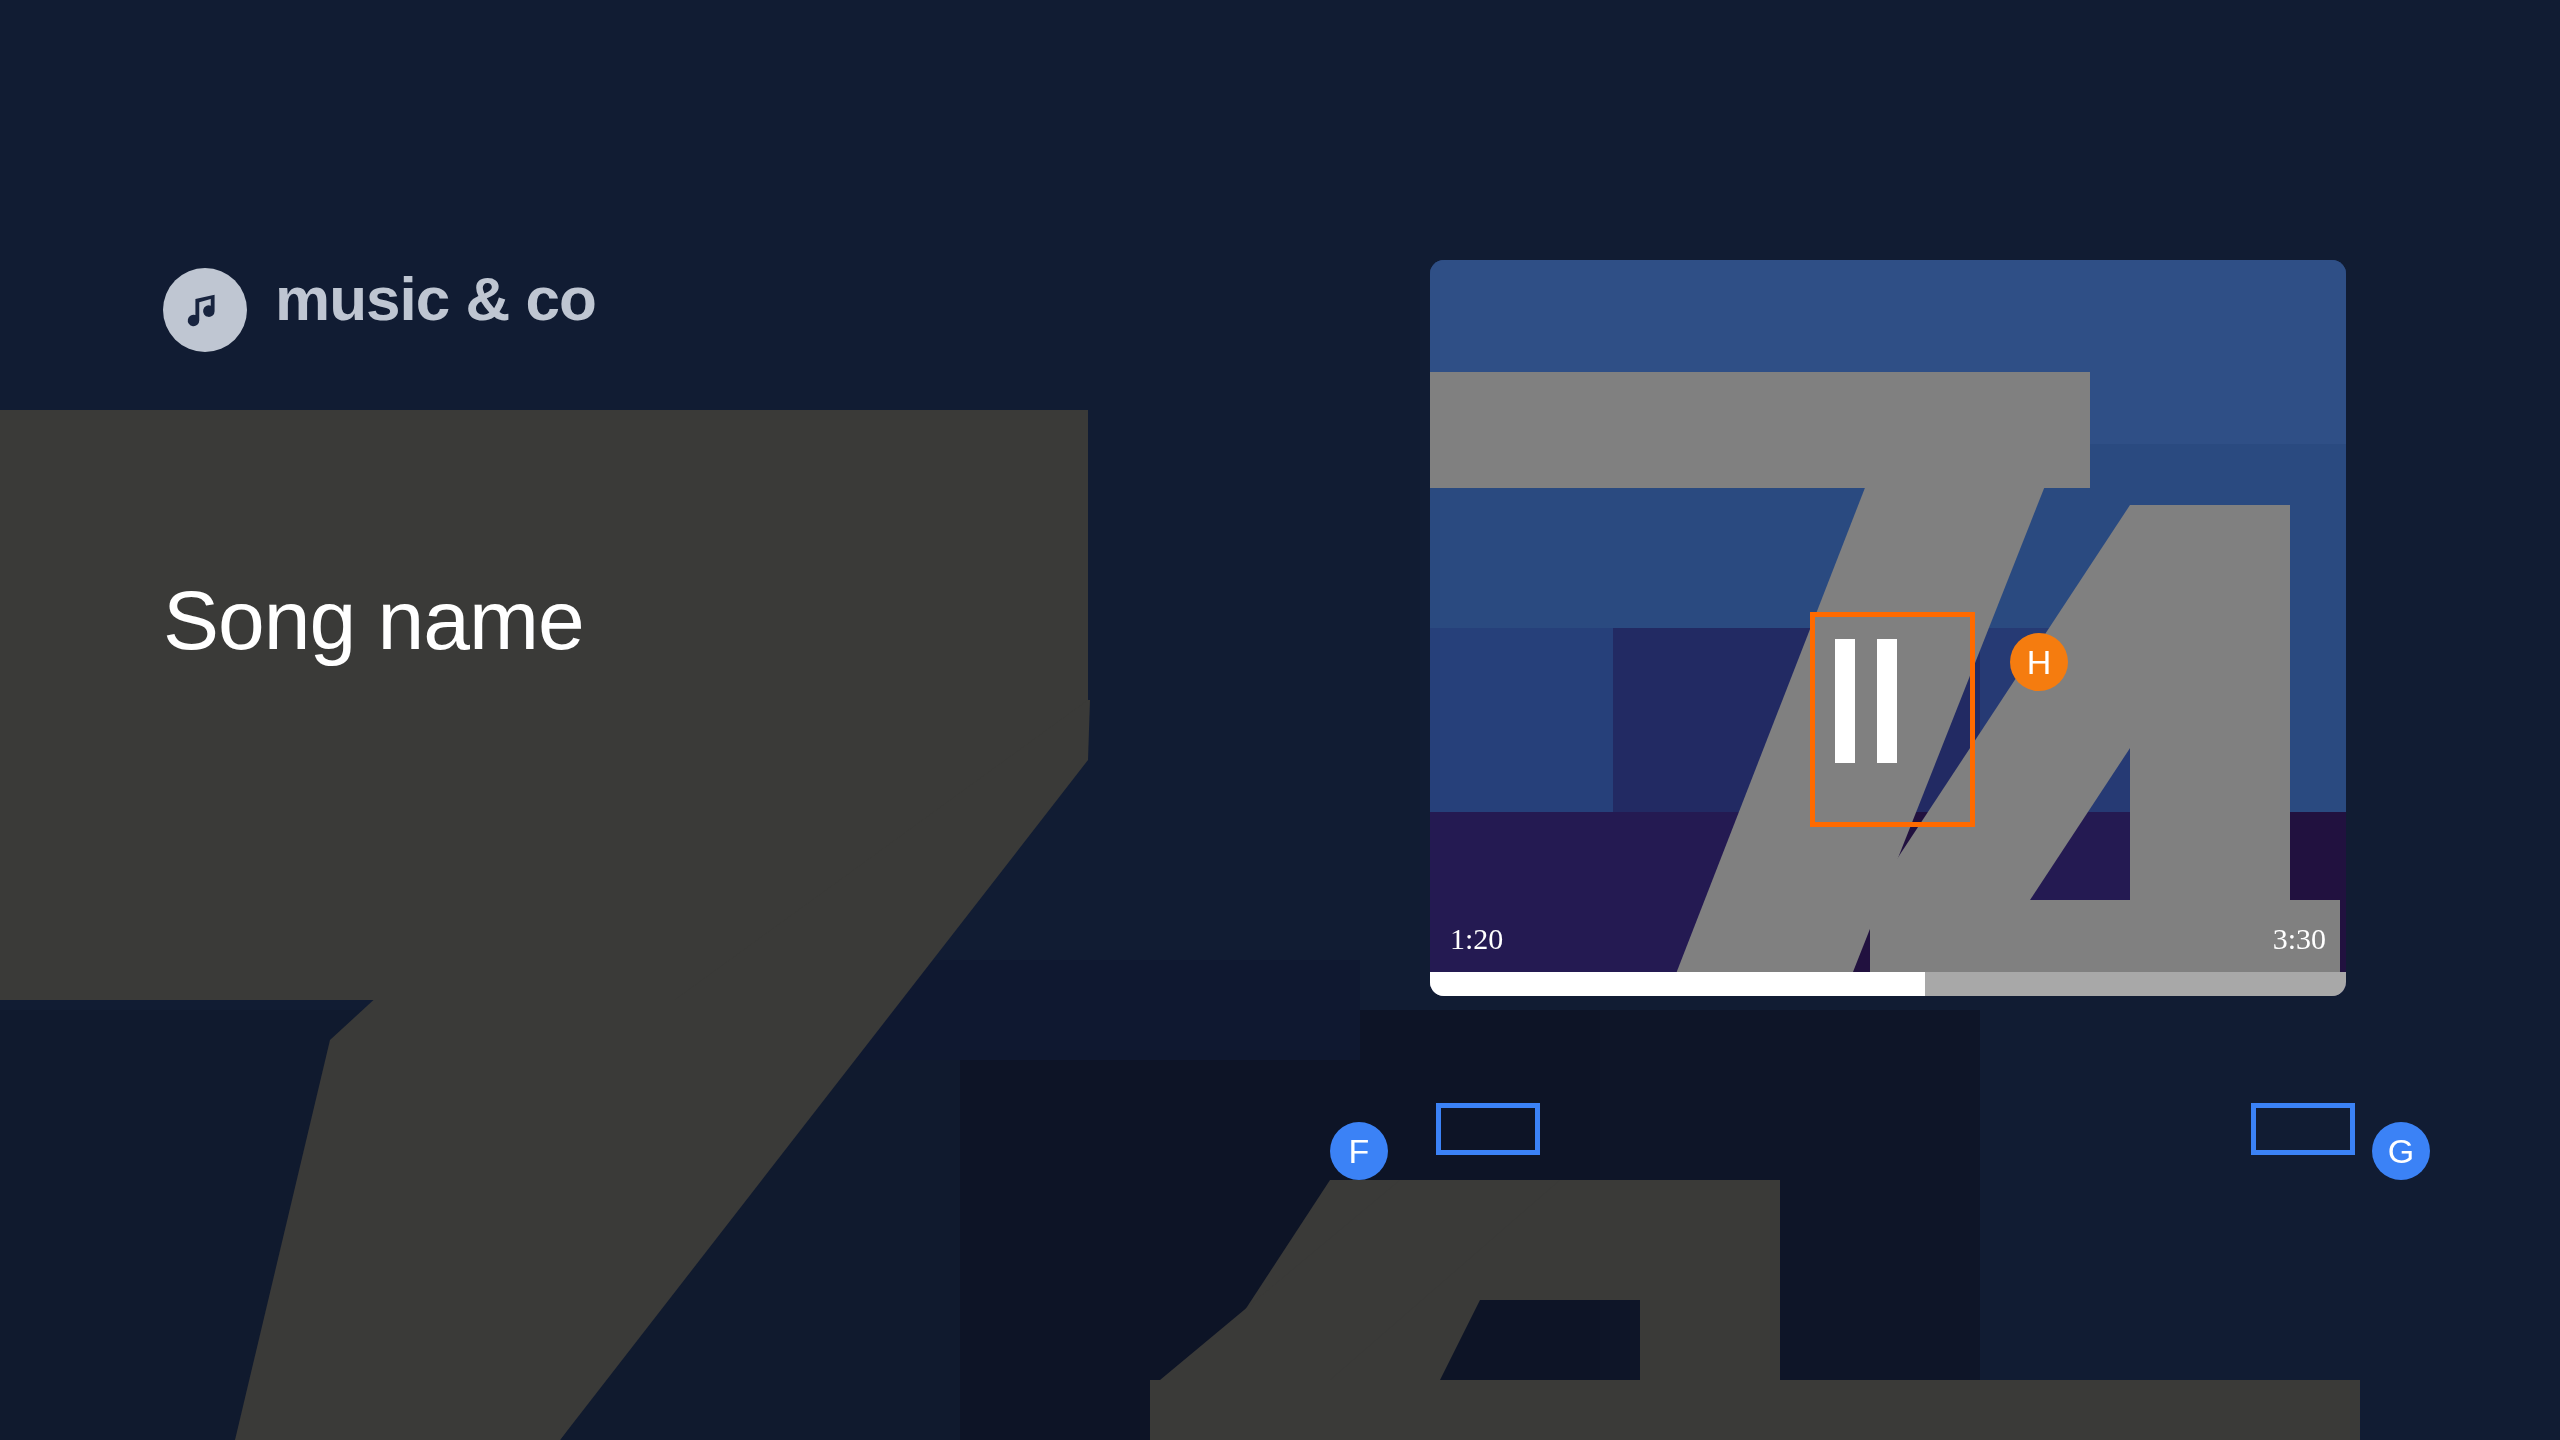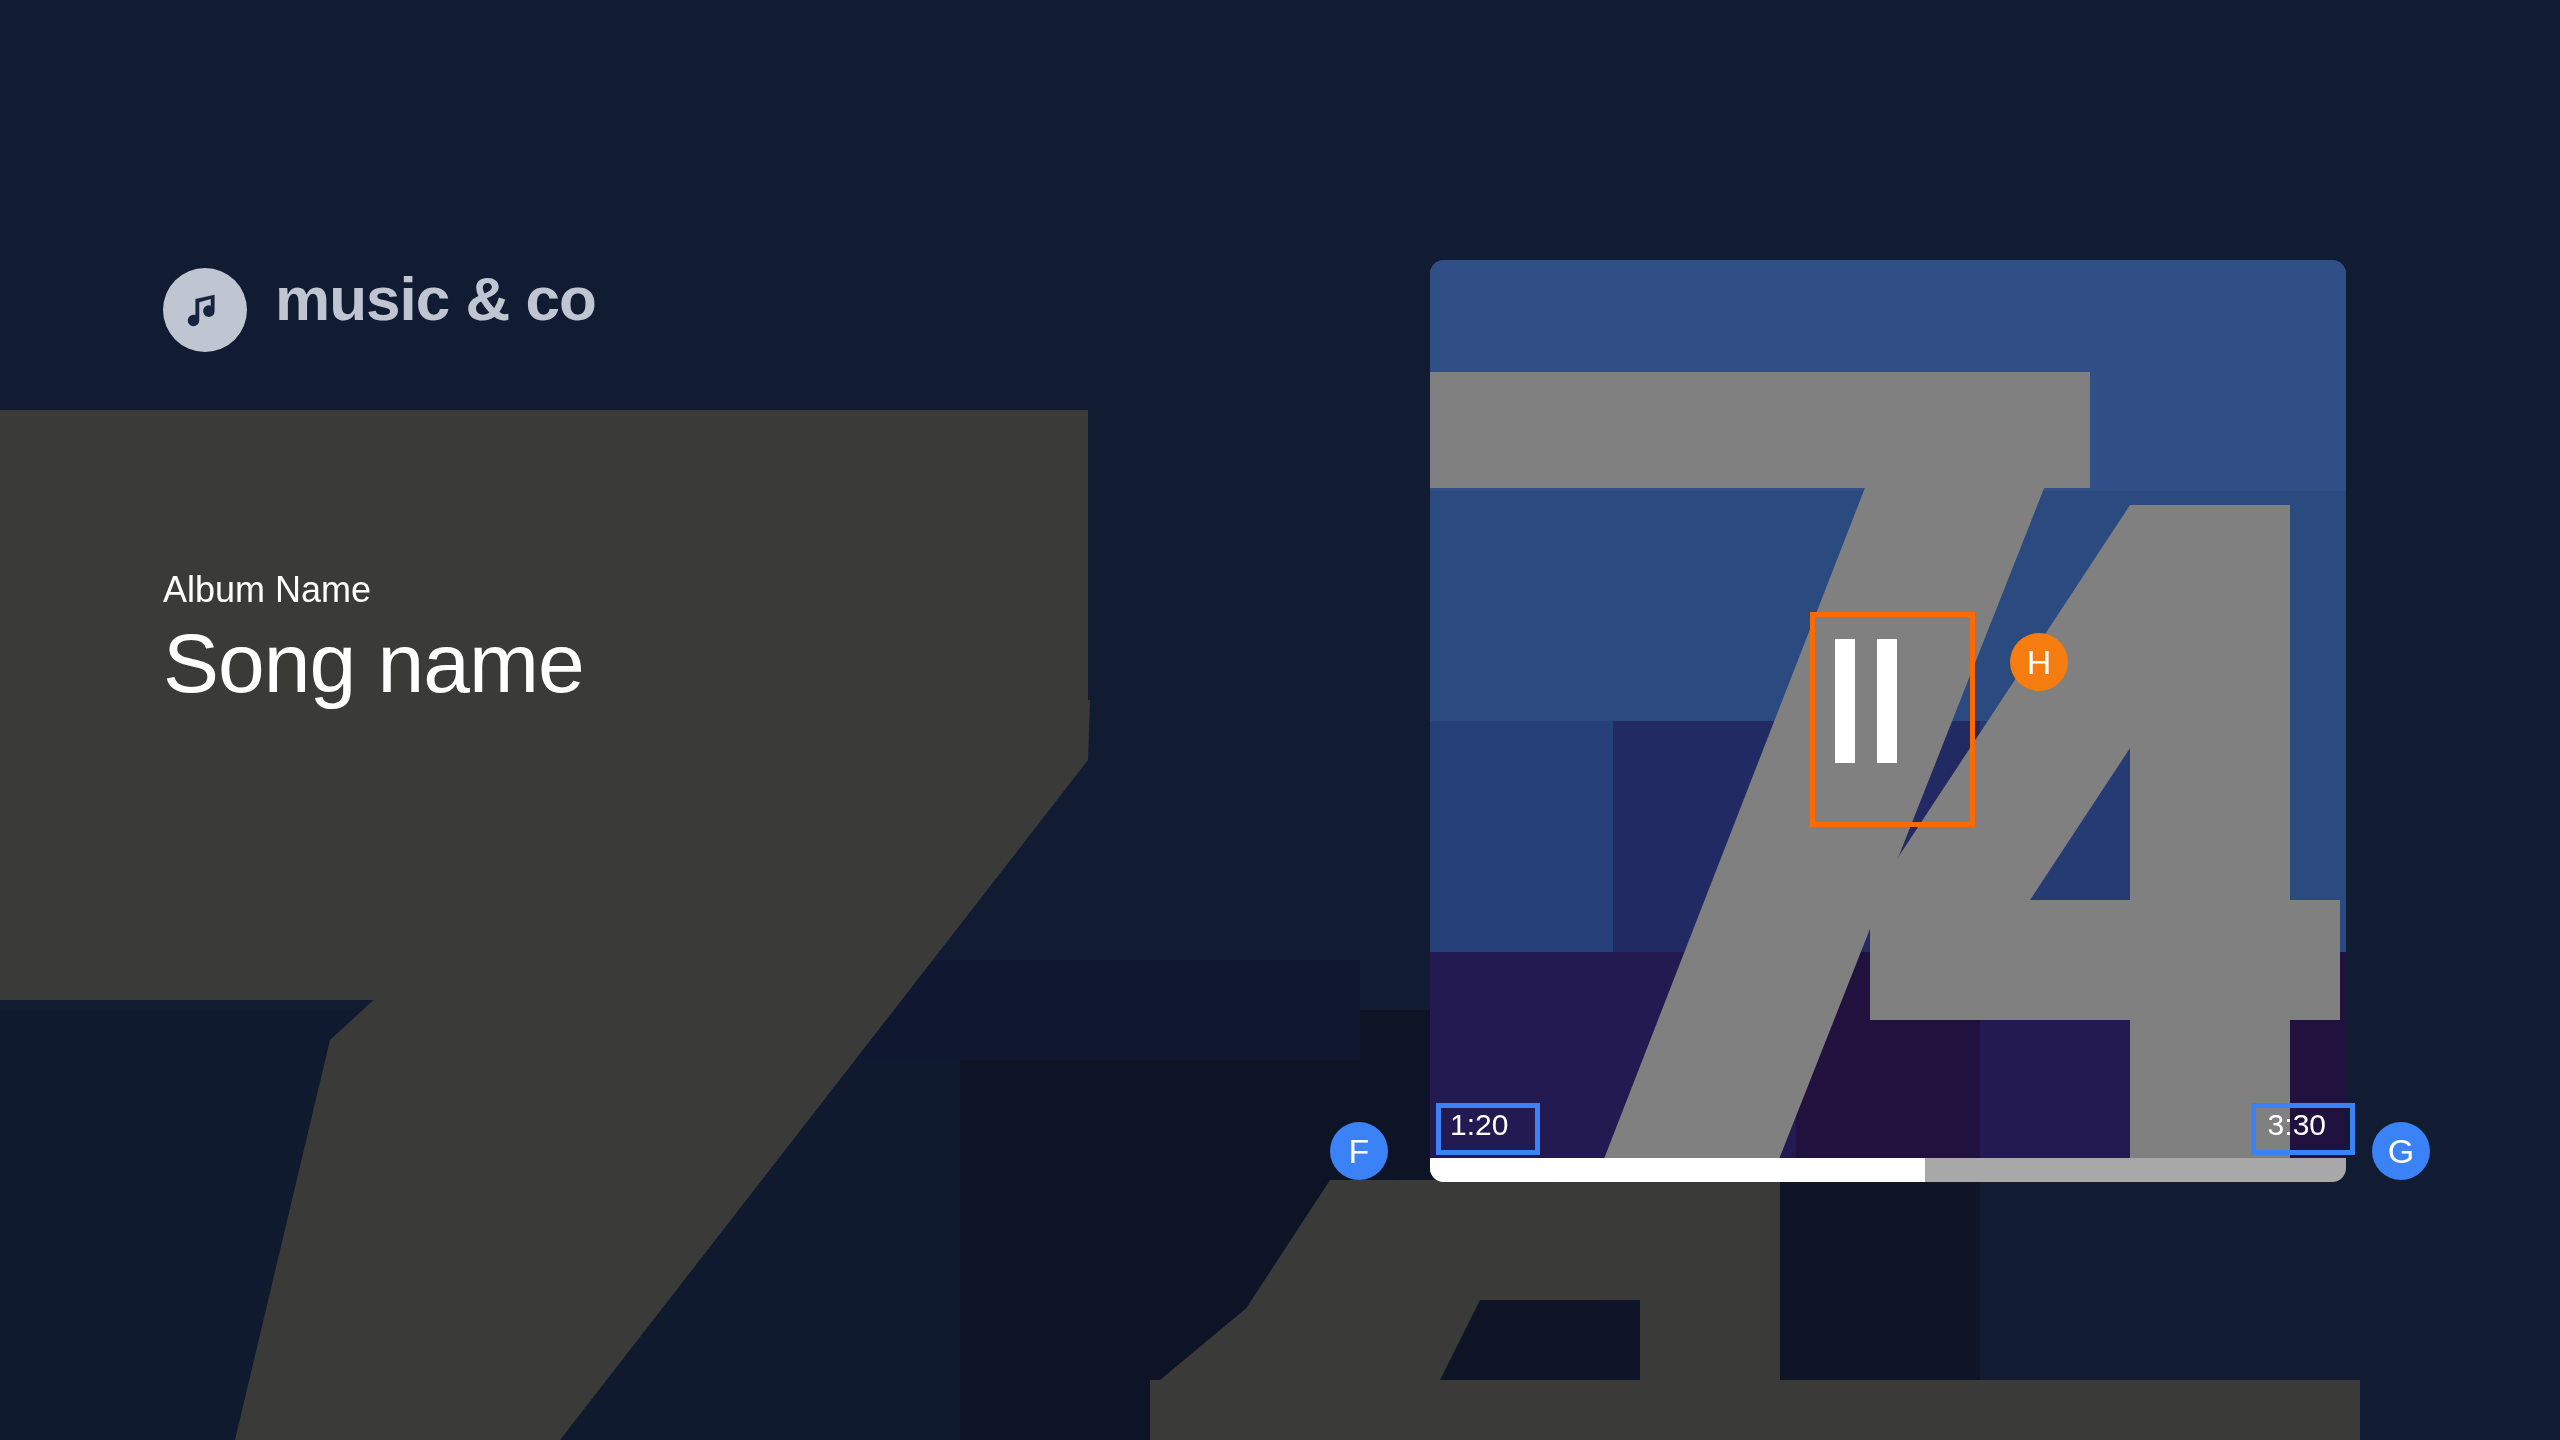--- a/index.html
+++ b/index.html
@@ -51,25 +51,26 @@
   .np-block { position:absolute; left:163px; top:568px; z-index:40; }
   .np-album  { font-size:36px; color:#ffffff; font-weight:400; line-height:1.2; }
   .np-song   { font-size:84px; color:#ffffff; font-weight:400; line-height:1.05;
                margin-top:8px; letter-spacing:-1px; }
   .np-artist { font-size:36px; color:#ffffff; font-weight:400; margin-top:36px; }
 
   
   .album-card {
     position:absolute;
     left:1430px; top:260px;
-    width:916px; height:922px;
+    width:916px; height:736px;
     border-radius:14px;
     overflow:hidden;
     background:#2a4a80;
     z-index:30;
+    font-family:Liberation Serif, serif;
   }
   .album-tiles { position:absolute; inset:0; display:grid;
                  grid-template-columns:repeat(5,1fr);
                  grid-template-rows:repeat(4,1fr); }
   .album-tiles span { display:block; width:100%; height:100%; }
   .album-head {
     position:absolute; inset:0; z-index:2;
     padding:104px 0 0 76px;
     pointer-events:none;
   }
@@ -150,21 +151,20 @@
 <div class="logo-row">
   <div class="logo-mark">
     <svg width="46" height="46" viewBox="0 0 24 24" aria-hidden="true">
       <path d="M9 17.5a3 3 0 1 1-2-2.83V6.2l10-2.2v8.6a3 3 0 1 1-2-2.83V6.3L9 7.9z" fill="#18243f"></path>
     </svg>
   </div>
   <div class="logo-text">music &amp; co</div>
 </div>
 
 <div class="np-block">
-  <div class="np-album">Album Name</div>
   <div class="np-song">Song name</div>
 </div>
 
 <div class="album-card">
 
   <div class="album-tiles" id="album-tiles">
       <span style="background: rgb(47, 79, 134);"></span>
       <span style="background: rgb(47, 79, 134);"></span>
       <span style="background: rgb(47, 79, 134);"></span>
       <span style="background: rgb(47, 79, 134);"></span>

